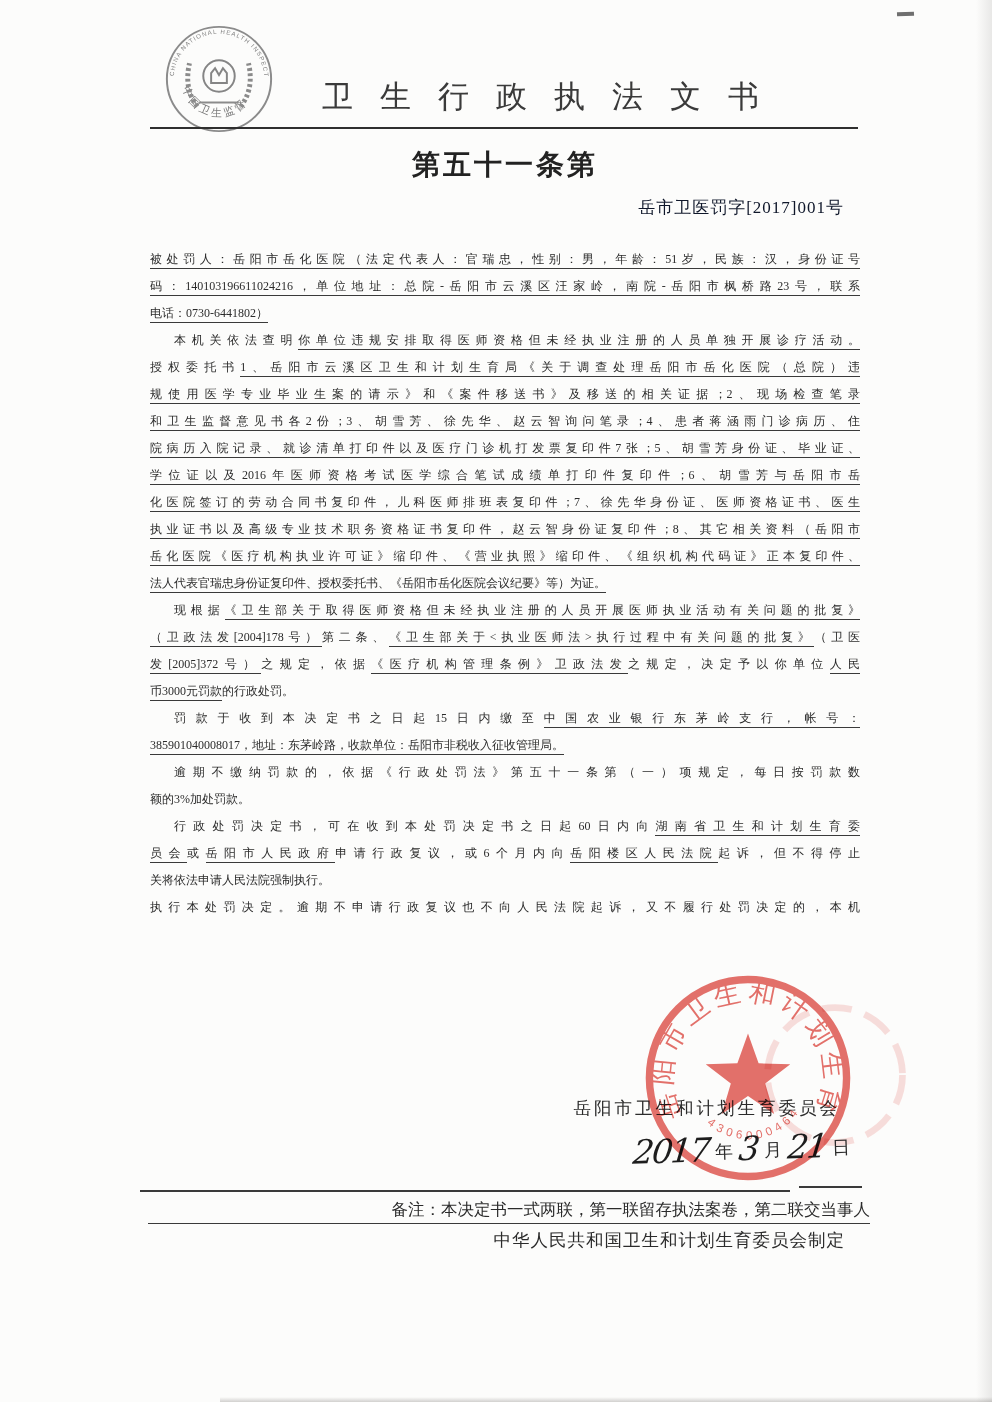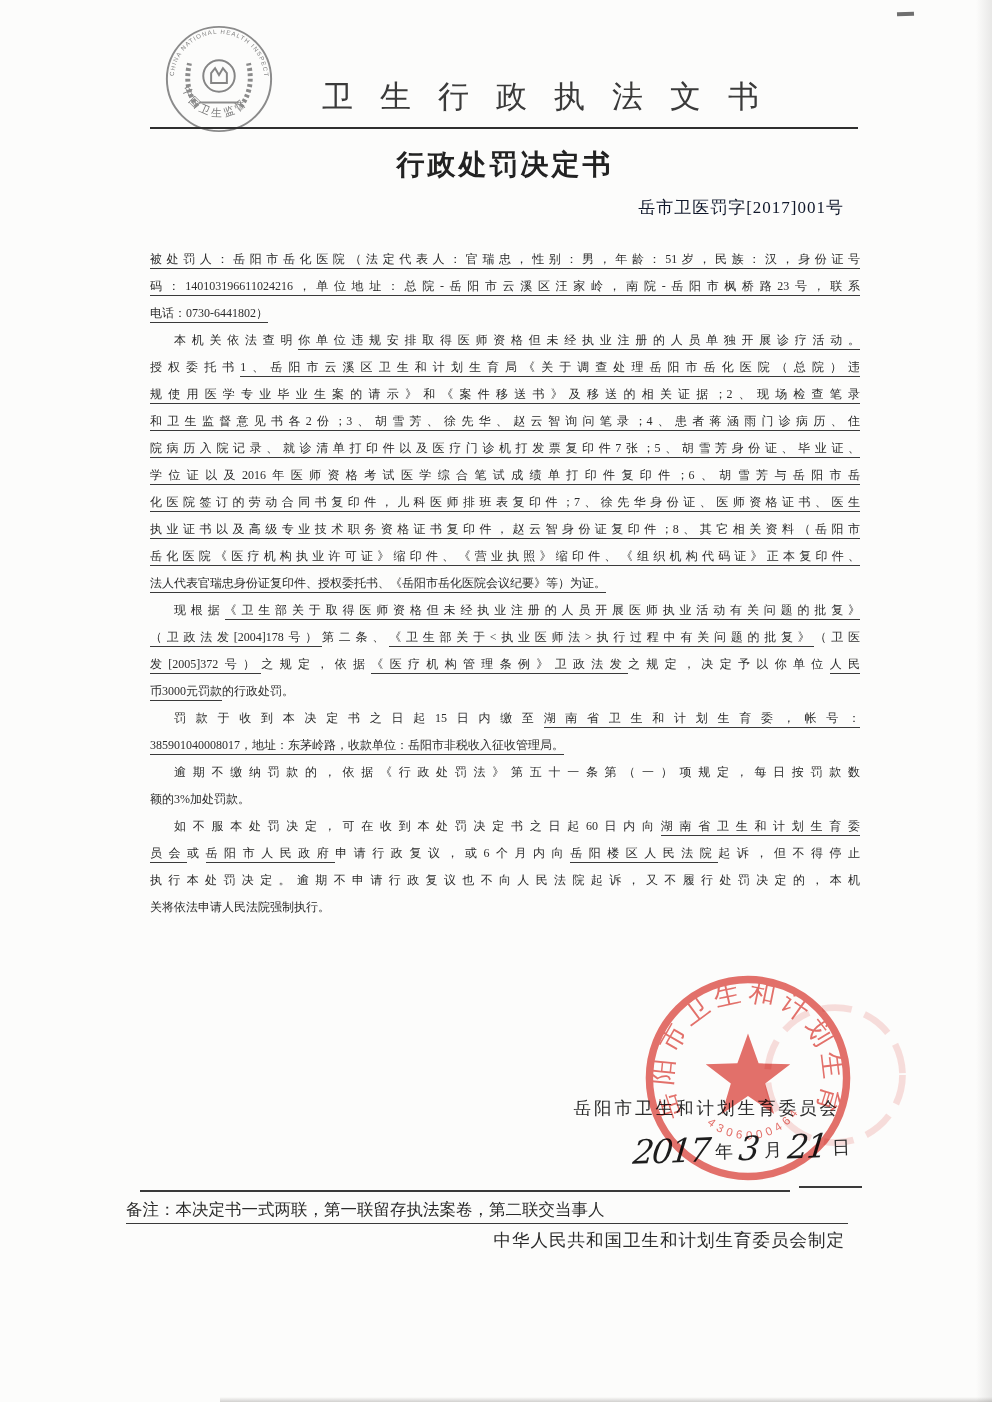--- a/index.html
+++ b/index.html
@@ -61,23 +61,23 @@
   }
   .sig-date .printed { font-size: 18px; line-height: 30px; color: #2b2b2b; padding: 0 2px; }
   .stamp { position: absolute; left: 642px; top: 972px; width: 212px; height: 212px;
     z-index: 3; opacity: 0.82; mix-blend-mode: multiply; pointer-events: none; }
   .stamp-echo { position: absolute; left: 760px; top: 1000px; width: 150px; height: 150px;
     z-index: 1; opacity: 0.18; pointer-events: none; }
   
   .foot-rule-a { position: absolute; left: 140px; top: 1190px; width: 650px; height: 2px; background: #3a3a3a; }
   .foot-rule-b { position: absolute; left: 799px; top: 1186px; width: 63px; height: 2px; background: #3a3a3a; }
   .note-row {
-    position: absolute; left: 126px; top: 1198px; width: 722px; height: 26px;
+    position: absolute; left: 148px; top: 1198px; width: 722px; height: 26px;
     border-bottom: 1px solid #3a3a3a; font-size: 16.5px; line-height: 24px;
-    color: #2b2b2b; white-space: nowrap;
+    color: #2b2b2b; white-space: nowrap; text-align: right;
   }
   .issuer {
     position: absolute; right: 147px; top: 1228px;
     font-size: 17.5px; color: #2b2b2b; letter-spacing: 1px; white-space: nowrap;
   }
   
   .mark-topright { position: absolute; left: 897px; top: 12px; width: 17px; height: 4px;
     background: #6f6f6f; transform: rotate(-2deg); }
   .edge-right { position: absolute; right: 0; top: 0; width: 16px; height: 100%;
     background: linear-gradient(to right, rgba(60,55,50,0), rgba(60,55,50,0.10)); }
@@ -103,49 +103,49 @@
     </text>
     <path d="M 38,88 Q 24,70 30,44" fill="none" stroke="#8b8b8b" stroke-width="5" stroke-dasharray="3,2.5"></path>
     <path d="M 82,88 Q 96,70 90,44" fill="none" stroke="#8b8b8b" stroke-width="5" stroke-dasharray="3,2.5"></path>
     <circle cx="60" cy="57" r="16" fill="none" stroke="#858585" stroke-width="2"></circle>
     <path d="M 52,64 L 52,54 L 56,49 L 60,56 L 64,49 L 68,54 L 68,64 Z" fill="none" stroke="#858585" stroke-width="2"></path>
     <path d="M 40,84 L 80,84" stroke="#8b8b8b" stroke-width="2"></path>
   </svg>
 
   <div class="form-type">卫生行政执法文书</div>
   <div class="header-rule"></div>
-  <div class="doc-title">行政处罚决定书</div>
+  <div class="doc-title">第五十一条第</div>
   <div class="doc-number">岳市卫医罚字[2017]001号</div>
 
   <div class="doc-body">
       <div class="bline"><span class="ul">被处罚人：岳阳市岳化医院（法定代表人：官瑞忠，性别：男，年龄：51岁，民族：汉，身份证号</span></div>
       <div class="bline"><span class="ul">码：140103196611024216，单位地址：总院-岳阳市云溪区汪家岭，南院-岳阳市枫桥路23号，联系</span></div>
       <div class="bline last"><span class="ul">电话：0730-6441802）</span></div>
       <div class="bline indent"><span>本机关依法查明</span><span class="ul">你单位违规安排取得医师资格但未经执业注册的人员单独开展诊疗活动。</span></div>
       <div class="bline"><span>授权委托书</span><span class="ul">1、岳阳市云溪区卫生和计划生育局《关于调查处理岳阳市岳化医院（总院）违</span></div>
       <div class="bline"><span class="ul">规使用医学专业毕业生案的请示》和《案件移送书》及移送的相关证据；2、现场检查笔录</span></div>
       <div class="bline"><span class="ul">和卫生监督意见书各2份；3、胡雪芳、徐先华、赵云智询问笔录；4、患者蒋涵雨门诊病历、住</span></div>
       <div class="bline"><span class="ul">院病历入院记录、就诊清单打印件以及医疗门诊机打发票复印件7张；5、胡雪芳身份证、毕业证、</span></div>
       <div class="bline"><span class="ul">学位证以及2016年医师资格考试医学综合笔试成绩单打印件复印件；6、胡雪芳与岳阳市岳</span></div>
       <div class="bline"><span class="ul">化医院签订的劳动合同书复印件，儿科医师排班表复印件；7、徐先华身份证、医师资格证书、医生</span></div>
       <div class="bline"><span class="ul">执业证书以及高级专业技术职务资格证书复印件，赵云智身份证复印件；8、其它相关资料（岳阳市</span></div>
       <div class="bline"><span class="ul">岳化医院《医疗机构执业许可证》缩印件、《营业执照》缩印件、《组织机构代码证》正本复印件、</span></div>
       <div class="bline last"><span class="ul">法人代表官瑞忠身份证复印件、授权委托书、《岳阳市岳化医院会议纪要》等）为证。</span></div>
       <div class="bline indent"><span>现根据</span><span class="ul">《卫生部关于取得医师资格但未经执业注册的人员开展医师执业活动有关问题的批复》</span></div>
       <div class="bline"><span class="ul">（卫政法发[2004]178号）</span><span>第二条、</span><span class="ul">《卫生部关于&lt;执业医师法&gt;执行过程中有关问题的批复》</span><span>（卫医</span></div>
       <div class="bline"><span class="ul">发[2005]372号）</span><span>之规定，依据</span><span class="ul">《医疗机构管理条例》卫政法发</span><span>之规定，决定予以你单位</span><span class="ul">人民</span></div>
       <div class="bline last"><span class="ul">币3000元罚款</span><span>的行政处罚。</span></div>
-      <div class="bline indent"><span>罚款于收到本决定书之日起15日内缴至</span><span class="ul">湖南省卫生和计划生育委，帐号：</span></div>
+      <div class="bline indent"><span>罚款于收到本决定书之日起15日内缴至</span><span class="ul">中国农业银行东茅岭支行，帐号：</span></div>
       <div class="bline last"><span class="ul">385901040008017，地址：东茅岭路，收款单位：岳阳市非税收入征收管理局。</span></div>
       <div class="bline indent"><span>逾期不缴纳罚款的，依据《行政处罚法》第五十一条第（一）项规定，每日按罚款数</span></div>
       <div class="bline last"><span>额的3%加处罚款。</span></div>
-      <div class="bline indent"><span>如不服本处罚决定，可在收到本处罚决定书之日起60日内向</span><span class="ul">湖南省卫生和计划生育委</span></div>
+      <div class="bline indent"><span>行政处罚决定书，可在收到本处罚决定书之日起60日内向</span><span class="ul">湖南省卫生和计划生育委</span></div>
       <div class="bline"><span class="ul">员会</span><span>或</span><span class="ul">岳阳市人民政府</span><span>申请行政复议，或6个月内向</span><span class="ul">岳阳楼区人民法院</span><span>起诉，但不得停止</span></div>
+      <div class="bline last"><span>关将依法申请人民法院强制执行。</span></div>
       <div class="bline"><span>执行本处罚决定。逾期不申请行政复议也不向人民法院起诉，又不履行处罚决定的，本机</span></div>
-      <div class="bline last"><span>关将依法申请人民法院强制执行。</span></div>
     </div>
 
   <div class="sig-org">岳阳市卫生和计划生育委员会</div>
   <div class="sig-date">
       <span class="hand">2017</span>
       <span class="printed">年</span>
       <span class="hand">3</span>
       <span class="printed">月</span>
       <span class="hand">21</span>
       <span class="printed">日</span>

